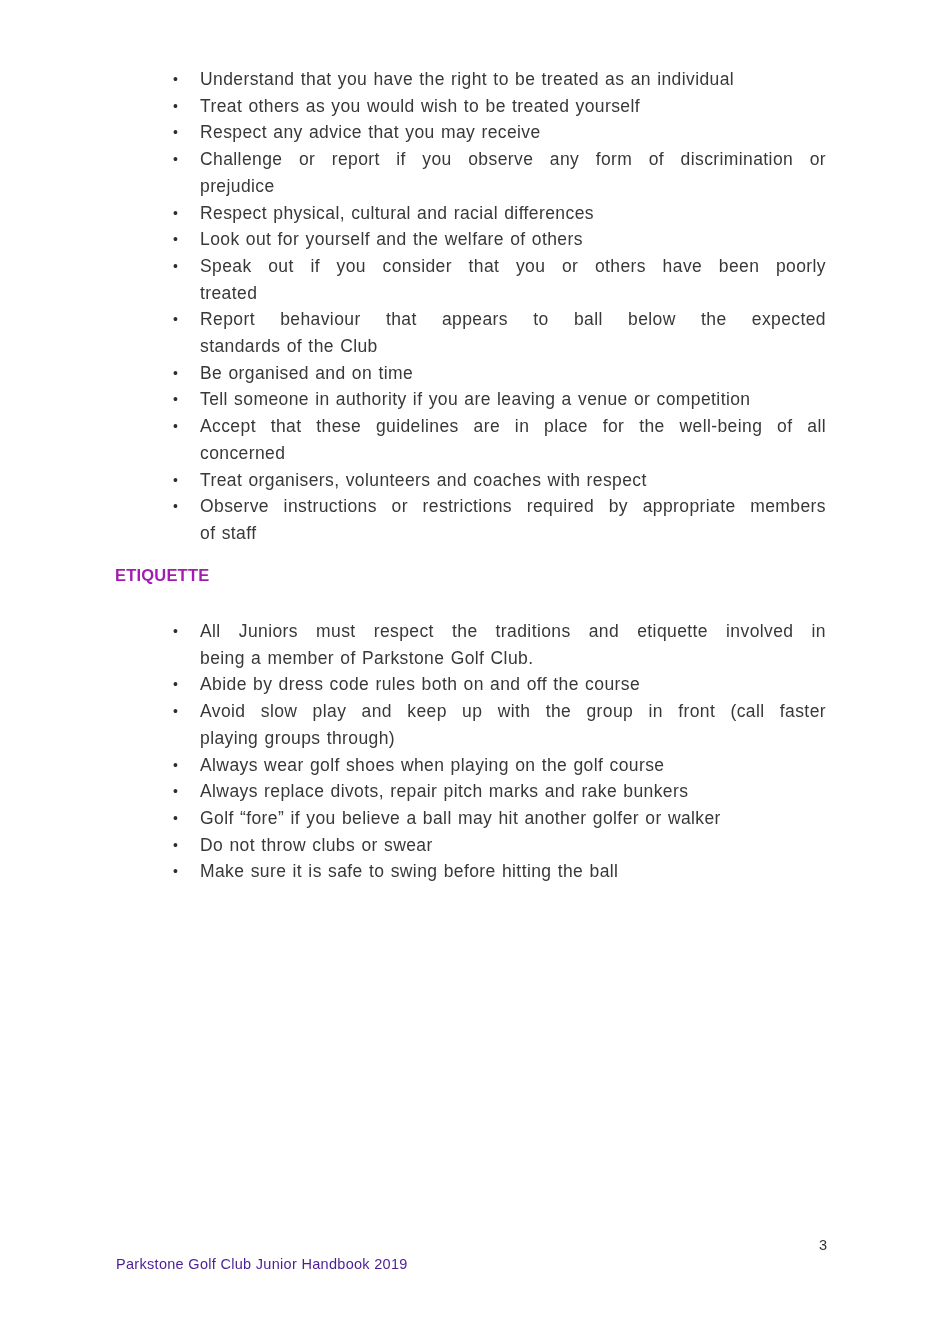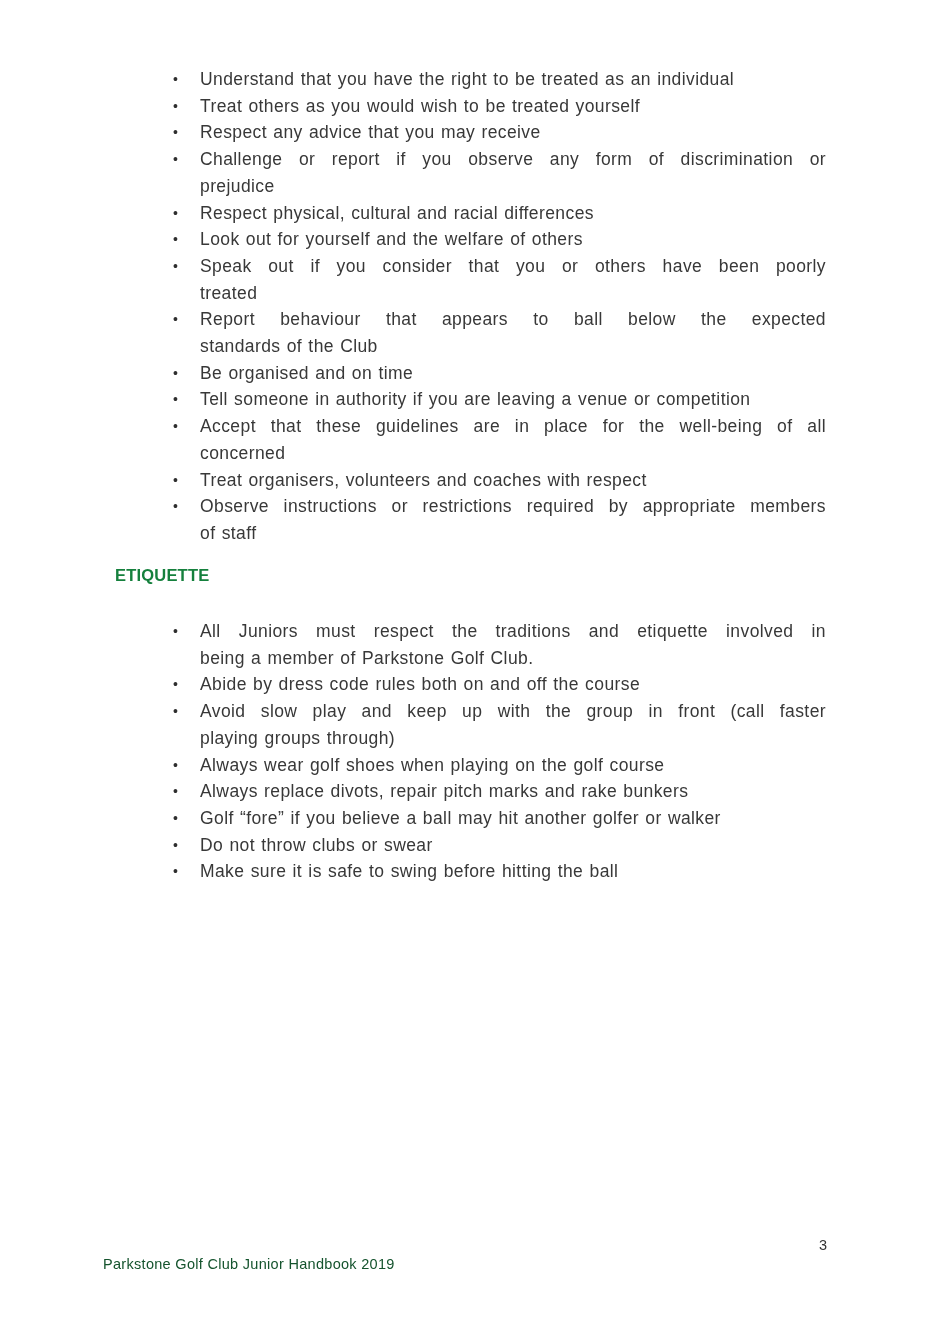--- a/index.html
+++ b/index.html
@@ -44,29 +44,29 @@
   
   .jfull { text-align: justify; text-align-last: justify; }
   .section-heading {
     position: absolute;
     left: 115px;
     top: 566px;
     margin: 0;
     font-size: 16.5px;
     font-weight: bold;
     letter-spacing: 0.2px;
-    color: #15803d;
+    color: #a21caf;
   }
   .footer-text {
     position: absolute;
-    left: 103px;
+    left: 116px;
     top: 1256px;
     font-size: 14.5px;
     letter-spacing: 0.3px;
-    color: #14532d;
+    color: #4c1d95;
   }
   .page-number {
     position: absolute;
     left: 787px;
     top: 1237px;
     width: 40px;
     text-align: right;
     font-size: 14.5px;
     color: #333333;
   }

